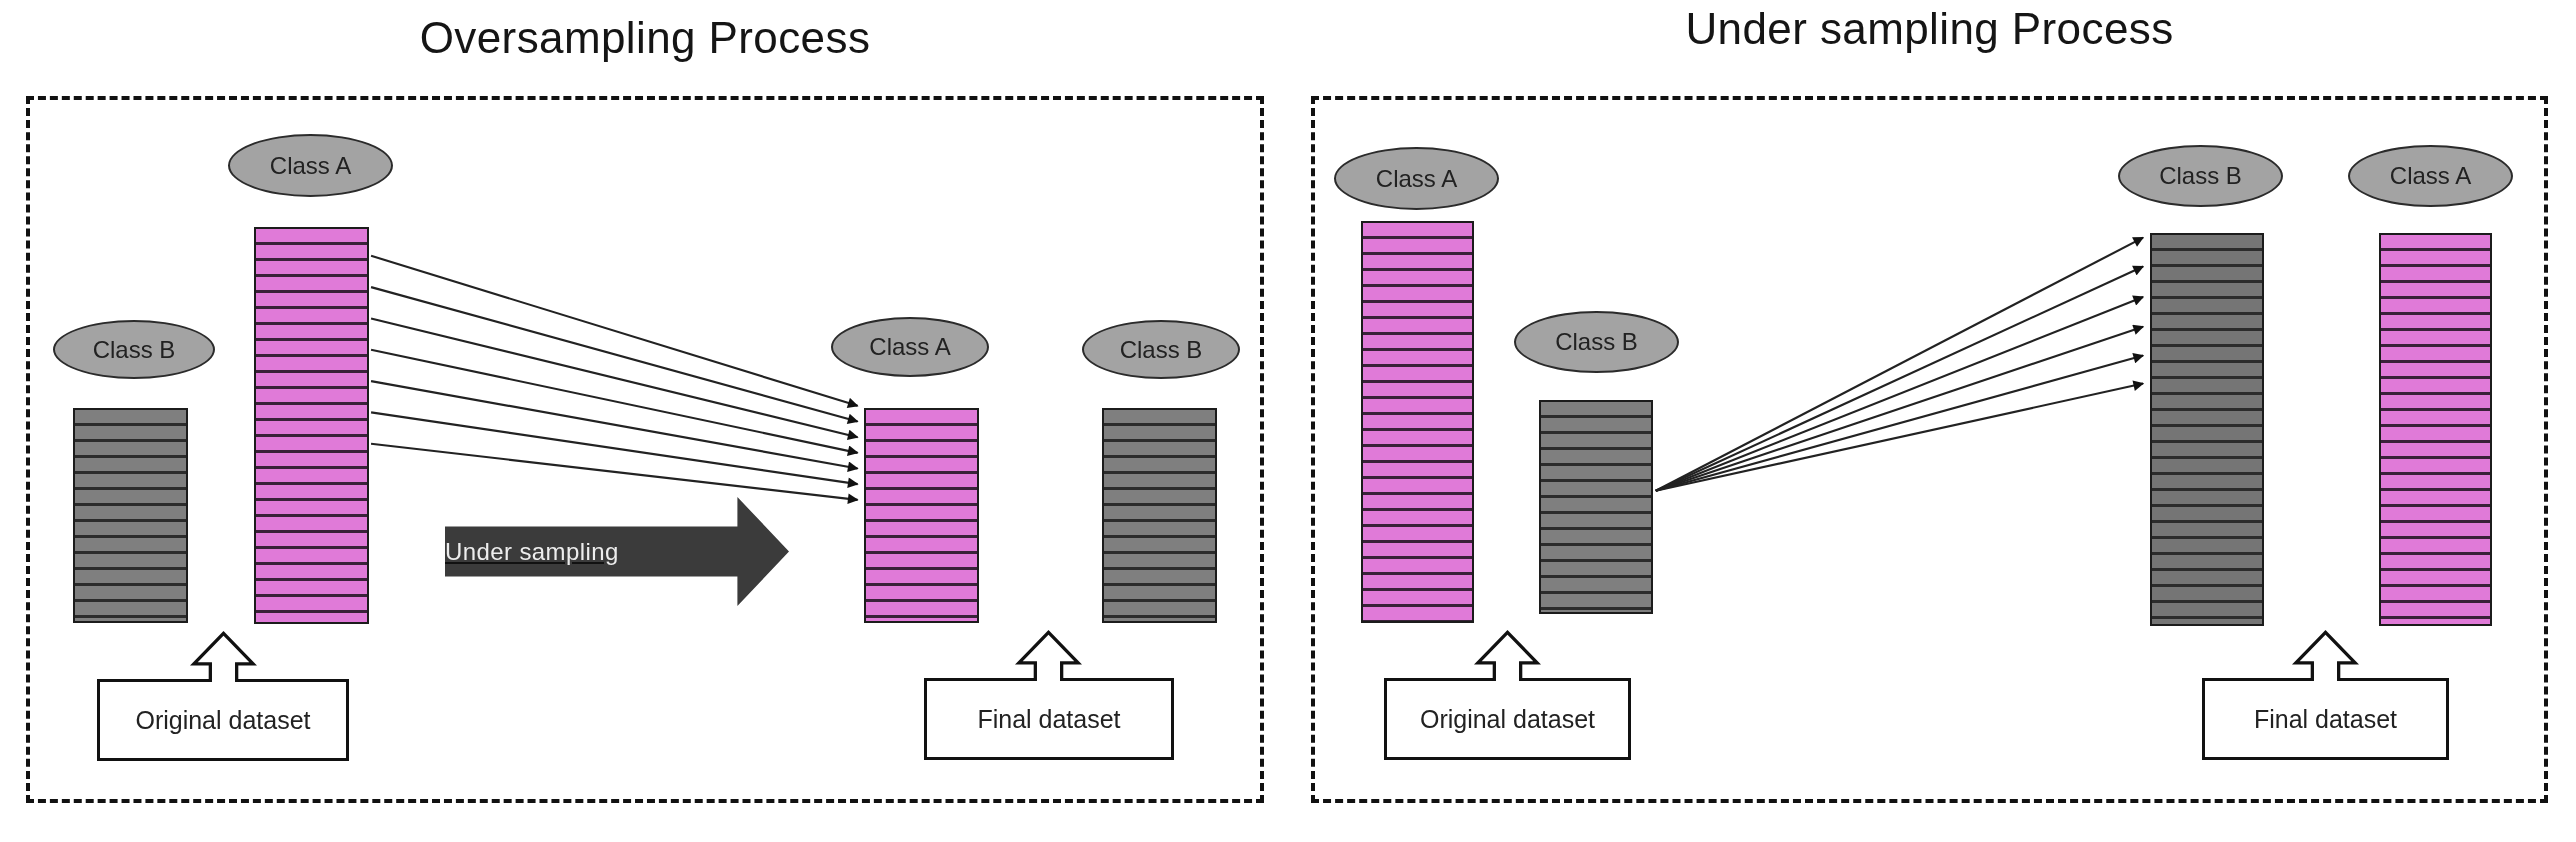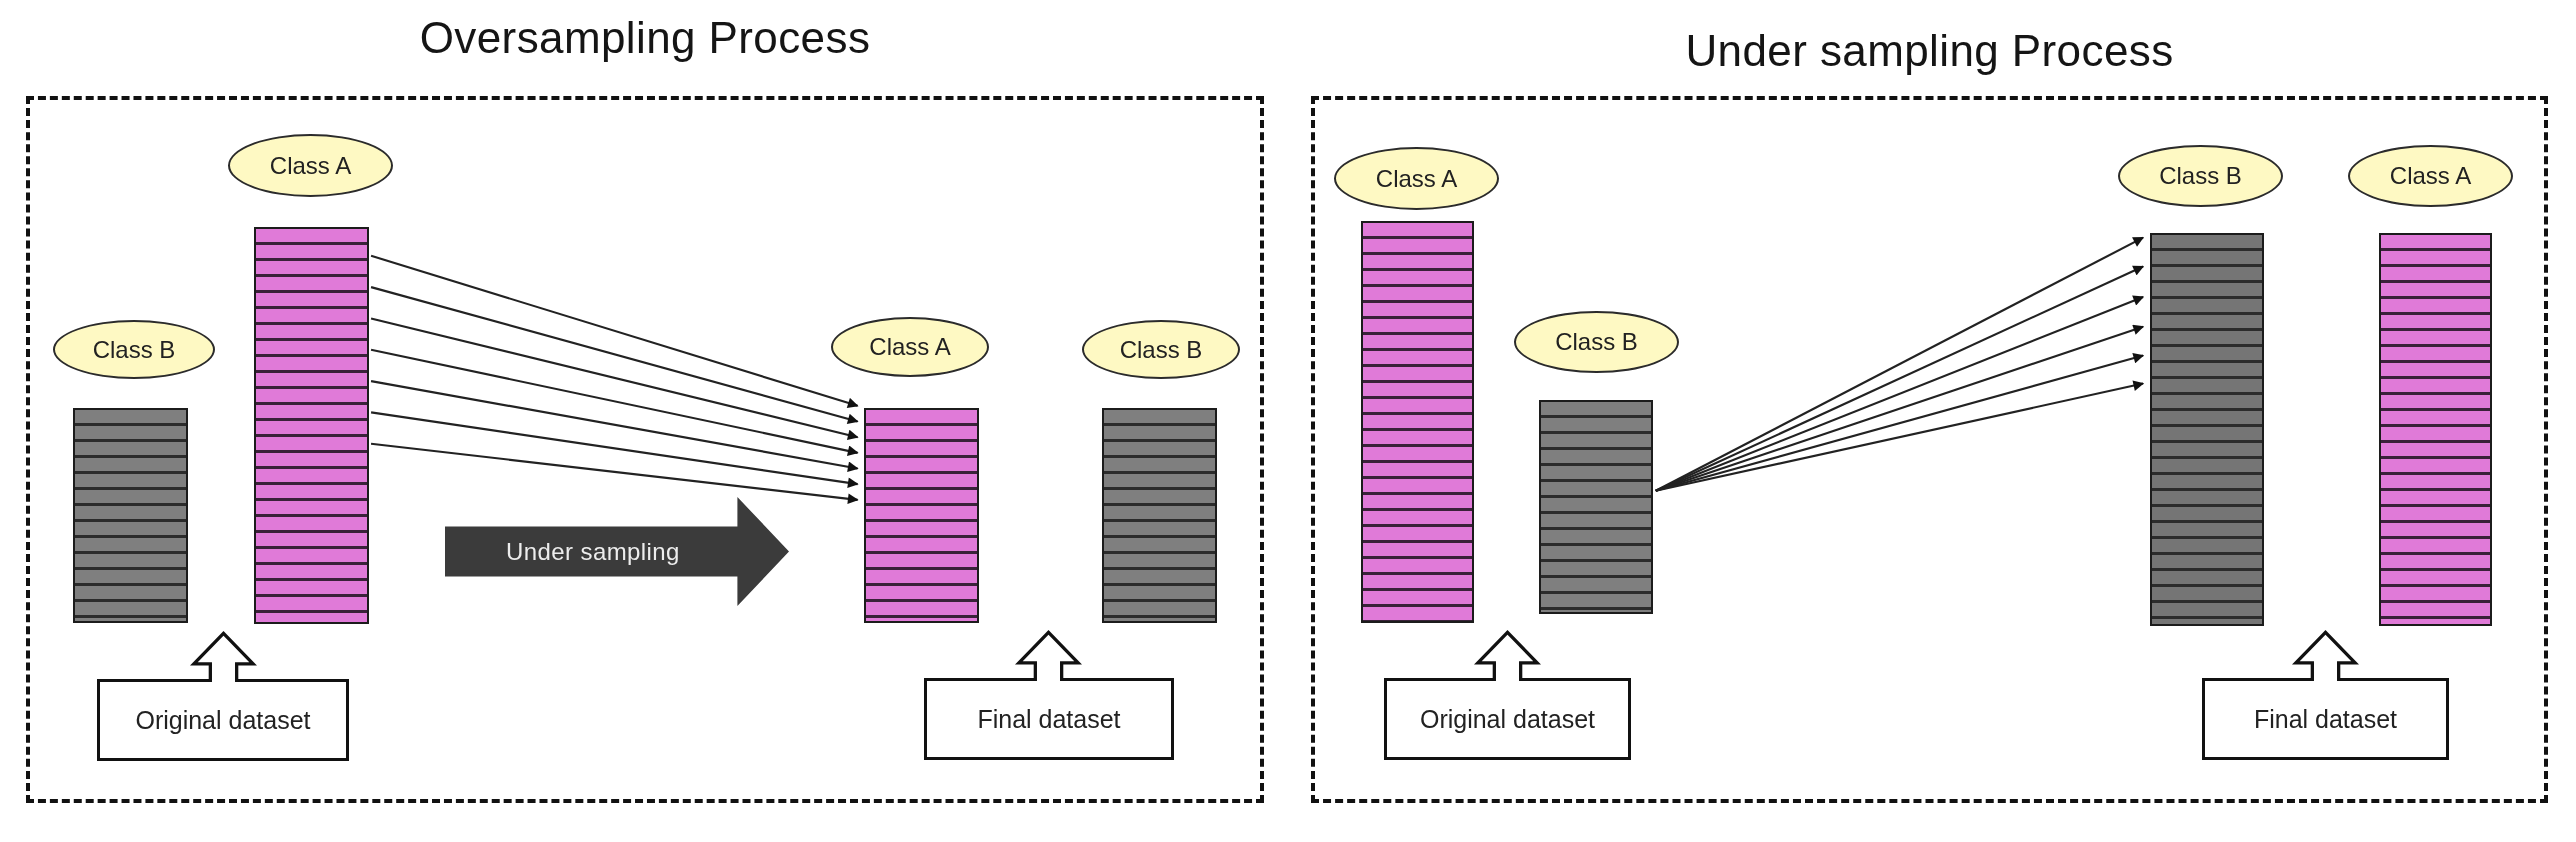--- a/index.html
+++ b/index.html
@@ -9,21 +9,21 @@
   }
   .panel {
     position:absolute; border:4.1px dashed #111; background:transparent;
     box-sizing:border-box;
   }
   .panel-title {
     position:absolute; text-align:center; font-size:44px; font-weight:500;
     color:#151515; letter-spacing:0.4px;
   }
   .ellipse {
-    position:absolute; box-sizing:border-box; background:#fef9c3;
+    position:absolute; box-sizing:border-box; background:#a3a3a3;
     border:2.5px solid #2b2b2b; border-radius:50%;
     display:flex; align-items:center; justify-content:center;
     font-size:24px; color:#222;
   }
   .bar { position:absolute; box-sizing:border-box; border:2.5px solid #1c1c1c; }
   .bar-a {
     background:repeating-linear-gradient(180deg,
       var(--class-a-fill,#E07AD8) 0px 13px,
       var(--class-a-line,#3A2139) 13px 16px);
   }
@@ -33,21 +33,21 @@
       var(--class-b-line,#2B2B2B) 13px 16px);
   }
   .bar-b-dark {
     background:repeating-linear-gradient(180deg,
       var(--class-b-dark-fill,#757575) 0px 13px,
       var(--class-b-line,#2B2B2B) 13px 16px);
   }
   .proc-arrow {
     position:absolute; background:var(--process-arrow,#3B3B3B);
     clip-path:polygon(0 27%, 85% 27%, 85% 0, 100% 50%, 85% 100%, 85% 73%, 0 73%);
-    display:flex; align-items:center; justify-content:center;
+    display:flex; align-items:center; text-decoration:underline;
   }
   .proc-arrow span {
     font-size:24px; color:#ededed; margin-right:14%; letter-spacing:0.4px;
   }
   .callout-box {
     position:absolute; box-sizing:border-box; background:#fff;
     border:3.3px solid #111; display:flex; align-items:center; justify-content:center;
     font-size:25px; color:#222;
   }
   .callout-arrow { position:absolute; z-index:3; }
@@ -93,21 +93,21 @@
     <path d="M44 62 L44 40 L24 40 L60 3 L96 40 L76 40 L76 62" fill="#ffffff" stroke="#111" stroke-width="4"></path>
   </svg>
 
   <div class="callout-box" style="left:924px; top:678px; width:250px; height:82px;">
     <span>Final dataset</span>
   </div>
   <svg class="callout-arrow" style="left:999px; top:630px;" width="99" height="51" viewBox="0 0 120 62">
     <path d="M44 62 L44 40 L24 40 L60 3 L96 40 L76 40 L76 62" fill="#ffffff" stroke="#111" stroke-width="4"></path>
   </svg>
 
-  <div class="panel-title" style="left:1311px; top:26px; width:1237px;">Under sampling Process</div>
+  <div class="panel-title" style="left:1311px; top:4px; width:1237px;">Under sampling Process</div>
 
   <div class="panel" style="left:1311px; top:96px; width:1237px; height:707px;"></div>
 
   <div class="ellipse" style="left:1334px; top:147px; width:165px; height:63px;">
     <span>Class A</span>
   </div>
   <div class="bar bar-a" style="left:1361px; top:221px; width:113px; height:402px;"></div>
 
   <div class="ellipse" style="left:1514px; top:311px; width:165px; height:62px;">
     <span>Class B</span>

